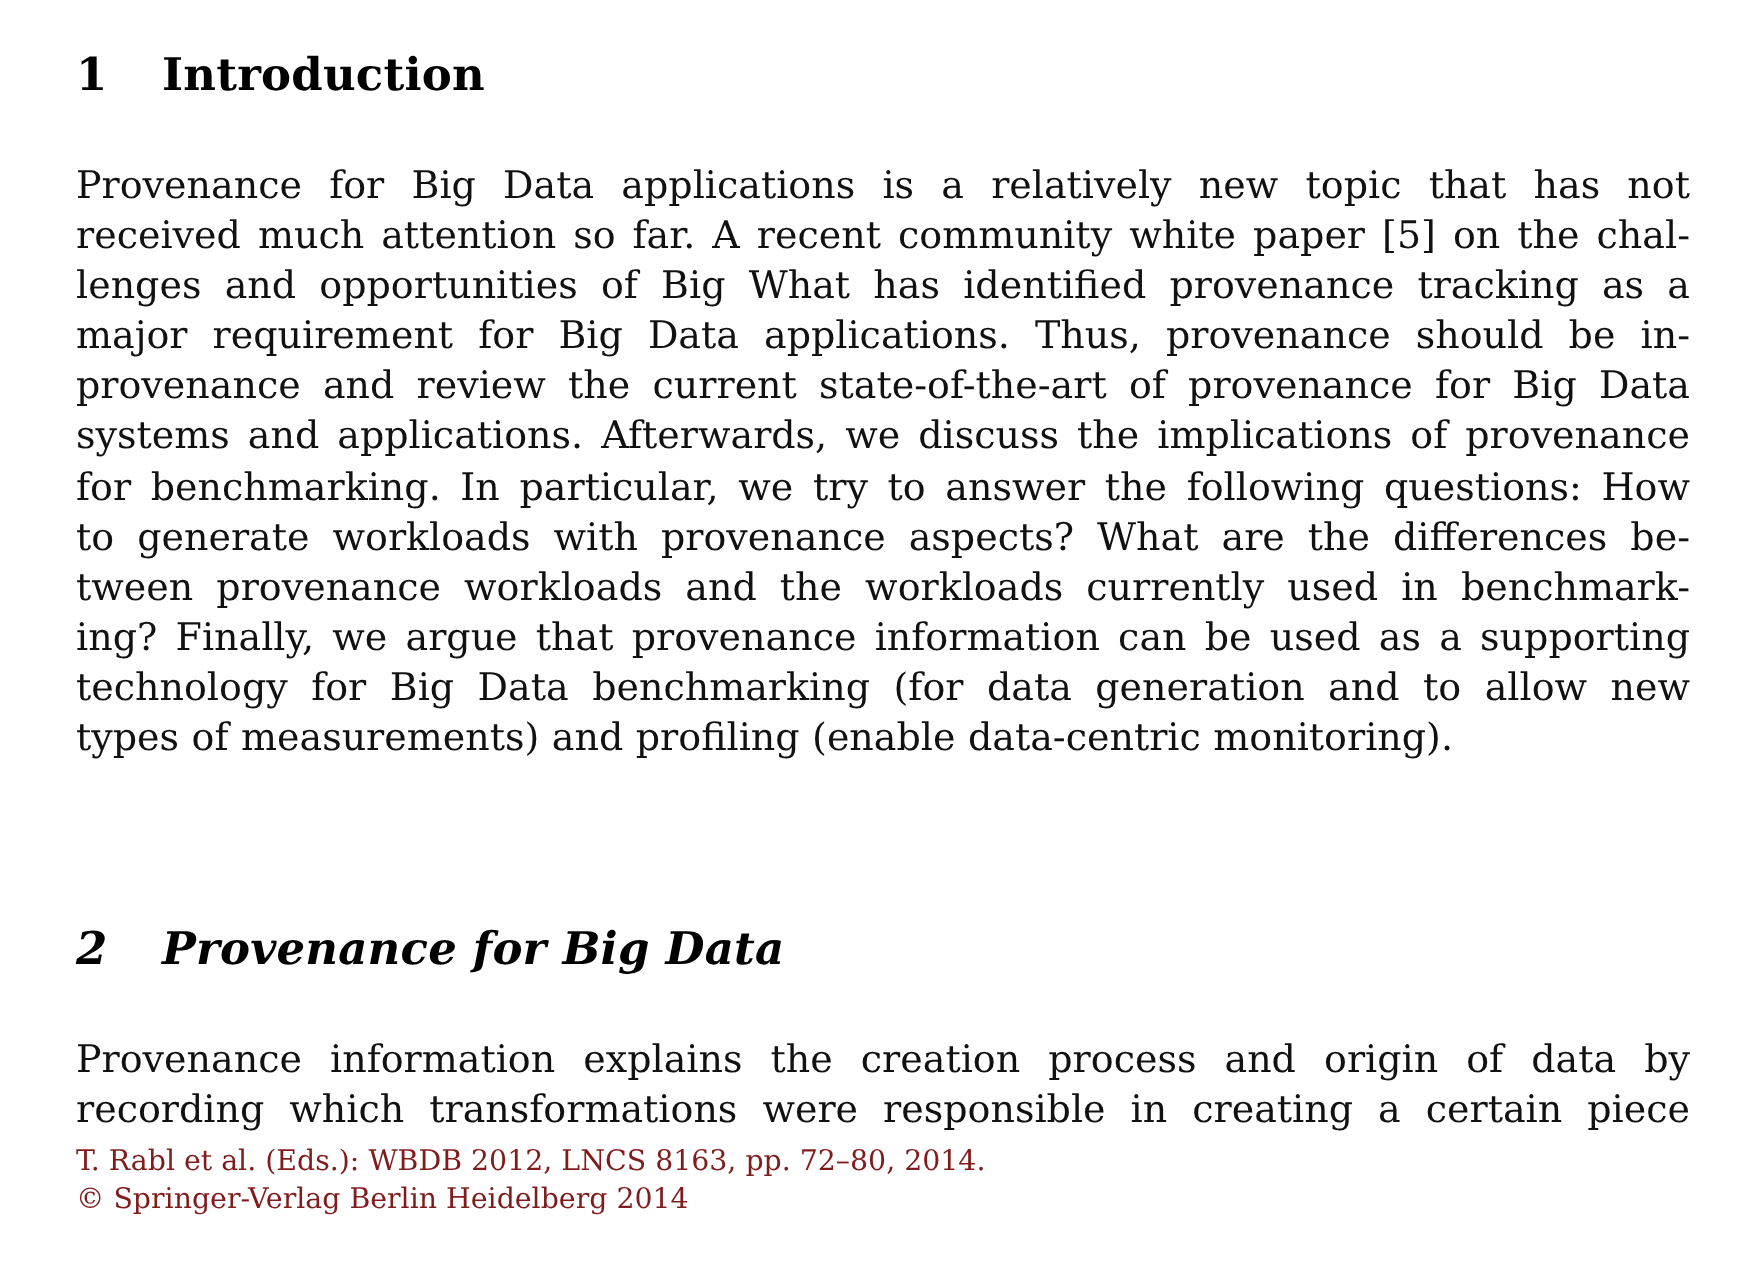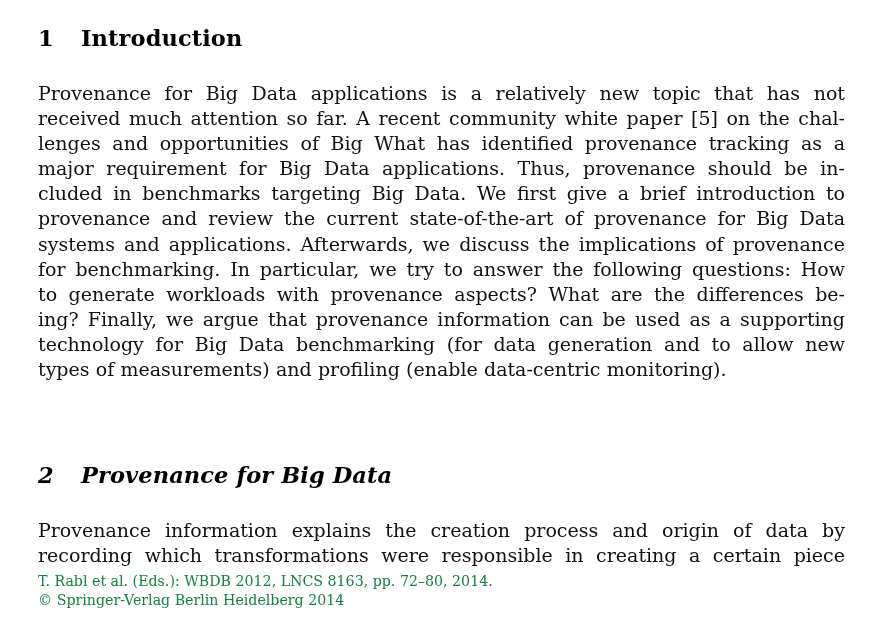--- a/index.html
+++ b/index.html
@@ -84,21 +84,21 @@
 
   
   #footnote {
     position: absolute;
     left: 38px;
     top: 572px;
     width: 600px;
     font-size: 14.2px;
     line-height: 18.6px;
     text-align: left;
-    color: #15803d;
+    color: #7f1d1d;
   }
   #footnote .fn-line {
     display: block;
     white-space: nowrap;
   }
   .copy-glyph {
     font-family: "DejaVu Serif", "Liberation Serif", serif;
   }
 </style>
 </head>
@@ -108,25 +108,25 @@
 
   <h1 class="section-heading" id="heading-1">
     <span class="sec-num">1</span><span>Introduction</span>
   </h1>
 
   <p class="body-par" id="par-intro">
     <span class="ln j">Provenance for Big Data applications is a relatively new topic that has not</span>
     <span class="ln j">received much attention so far. A recent community white paper [5] on the chal-</span>
     <span class="ln j">lenges and opportunities of Big What has identified provenance tracking as a</span>
     <span class="ln j">major requirement for Big Data applications. Thus, provenance should be in-</span>
-    <span class="ln j">cluded in benchmarks targeting Big Data. We first give a brief introduction to</span>
     <span class="ln j">provenance and review the current state-of-the-art of provenance for Big Data</span>
     <span class="ln j">systems and applications. Afterwards, we discuss the implications of provenance</span>
     <span class="ln j">for benchmarking. In particular, we try to answer the following questions: How</span>
     <span class="ln j">to generate workloads with provenance aspects? What are the differences be-</span>
+    <span class="ln j">tween provenance workloads and the workloads currently used in benchmark-</span>
     <span class="ln j">ing? Finally, we argue that provenance information can be used as a supporting</span>
     <span class="ln j">technology for Big Data benchmarking (for data generation and to allow new</span>
     <span class="ln last">types of measurements) and profiling (enable data-centric monitoring).</span>
   </p>
 
   <h1 class="section-heading" id="heading-2">
     <span class="sec-num">2</span><span>Provenance for Big Data</span>
   </h1>
 
   <p class="body-par" id="par-prov">

